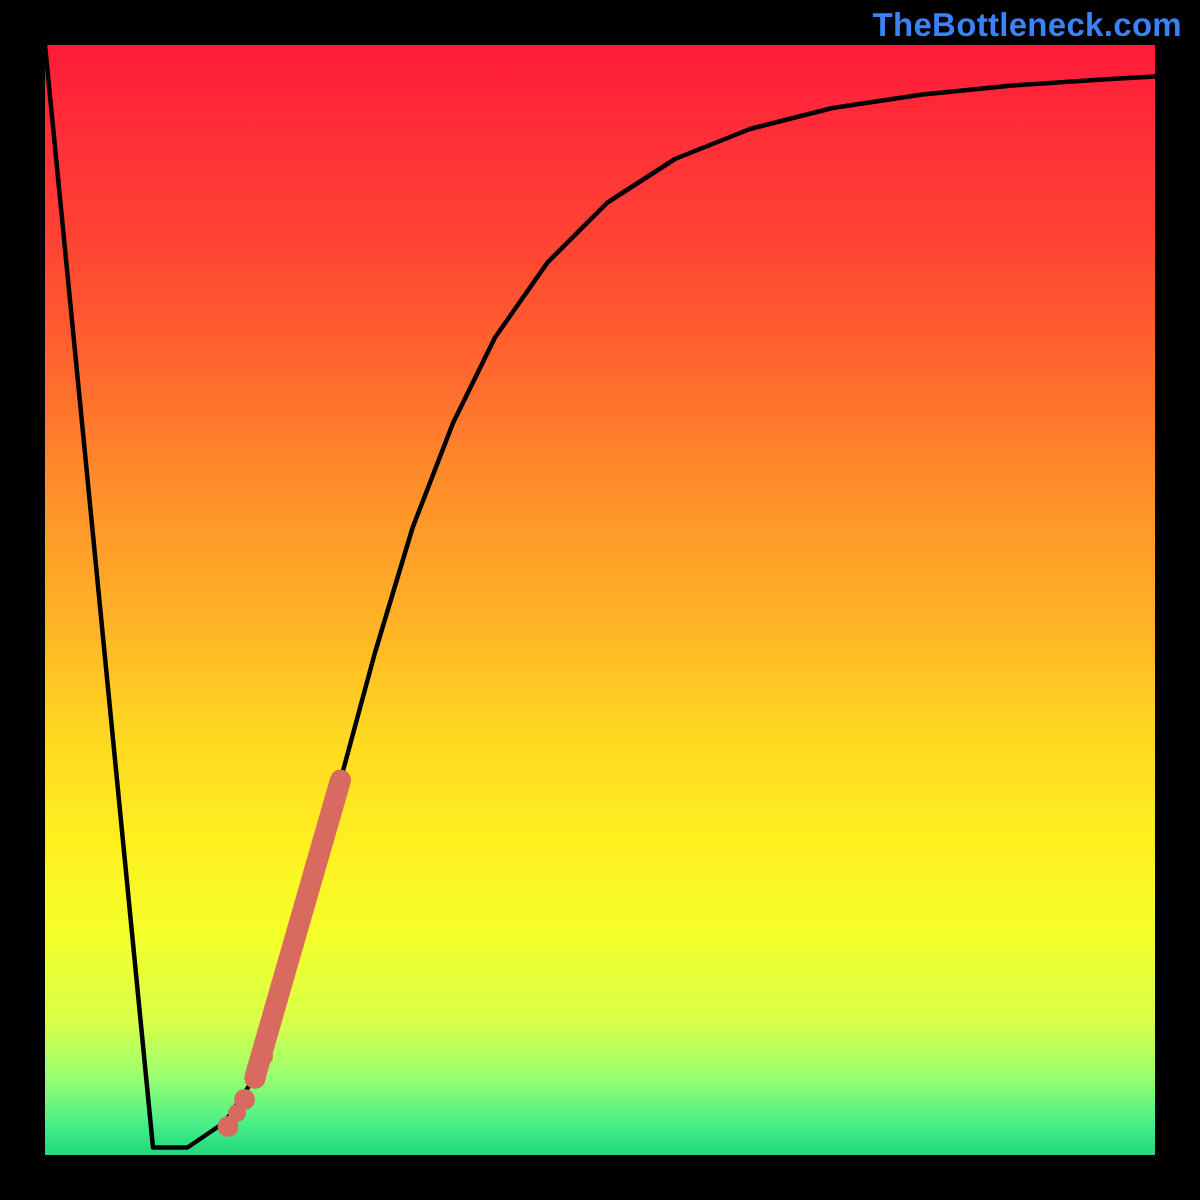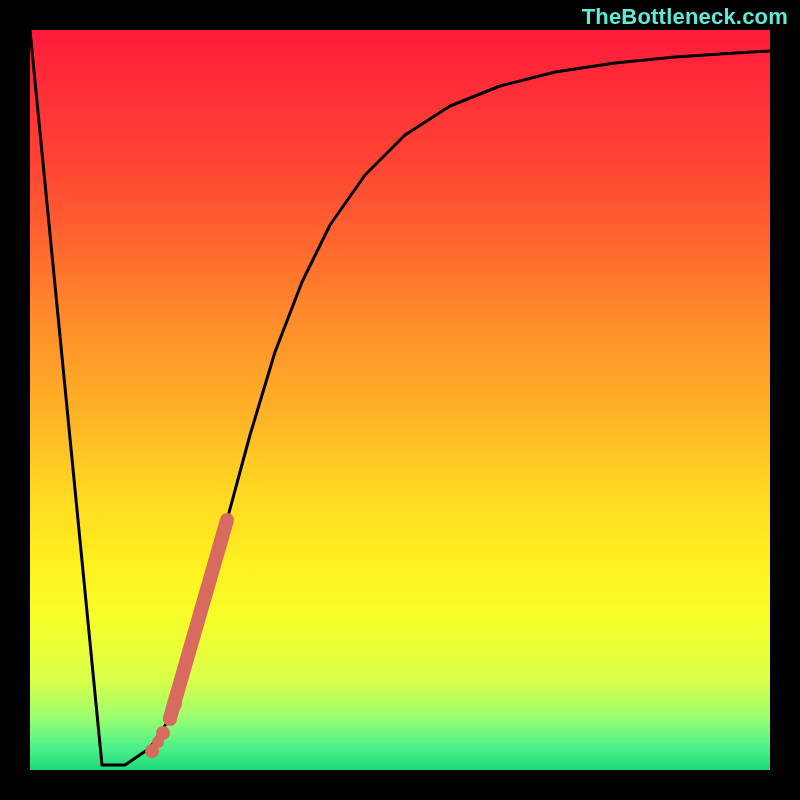--- a/index.html
+++ b/index.html
@@ -48,21 +48,21 @@
     width: 740px;
     height: 740px;
   }
   .watermark {
     position: absolute;
     top: 4px;
     right: 12px;
     font-family: Arial, Helvetica, sans-serif;
     font-size: 22px;
     font-weight: 600;
-    color: #5eead4;
+    color: #3b82f6;
     letter-spacing: 0.2px;
     user-select: none;
   }
 </style>
 </head>
 <body>
 
 <div class="stage">
   <div class="black-frame"></div>
   <div class="plot"></div>

